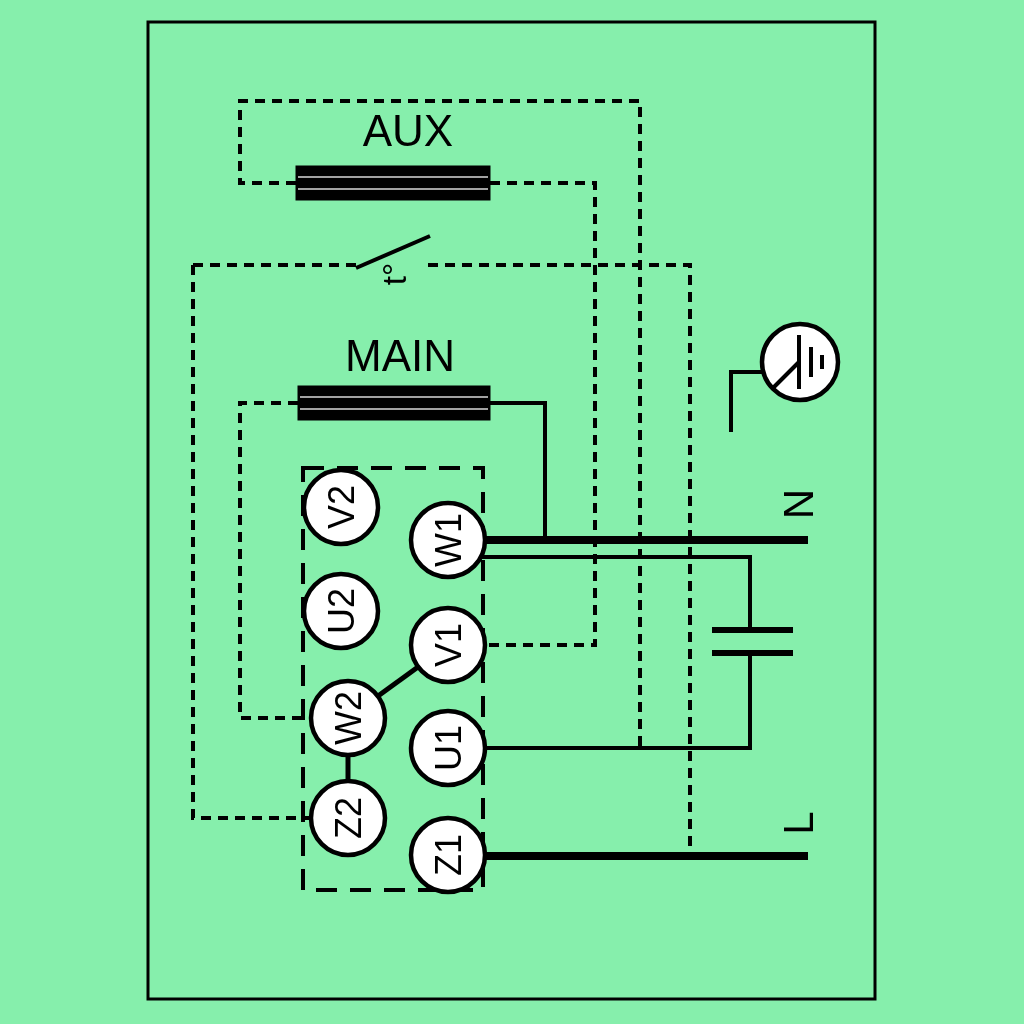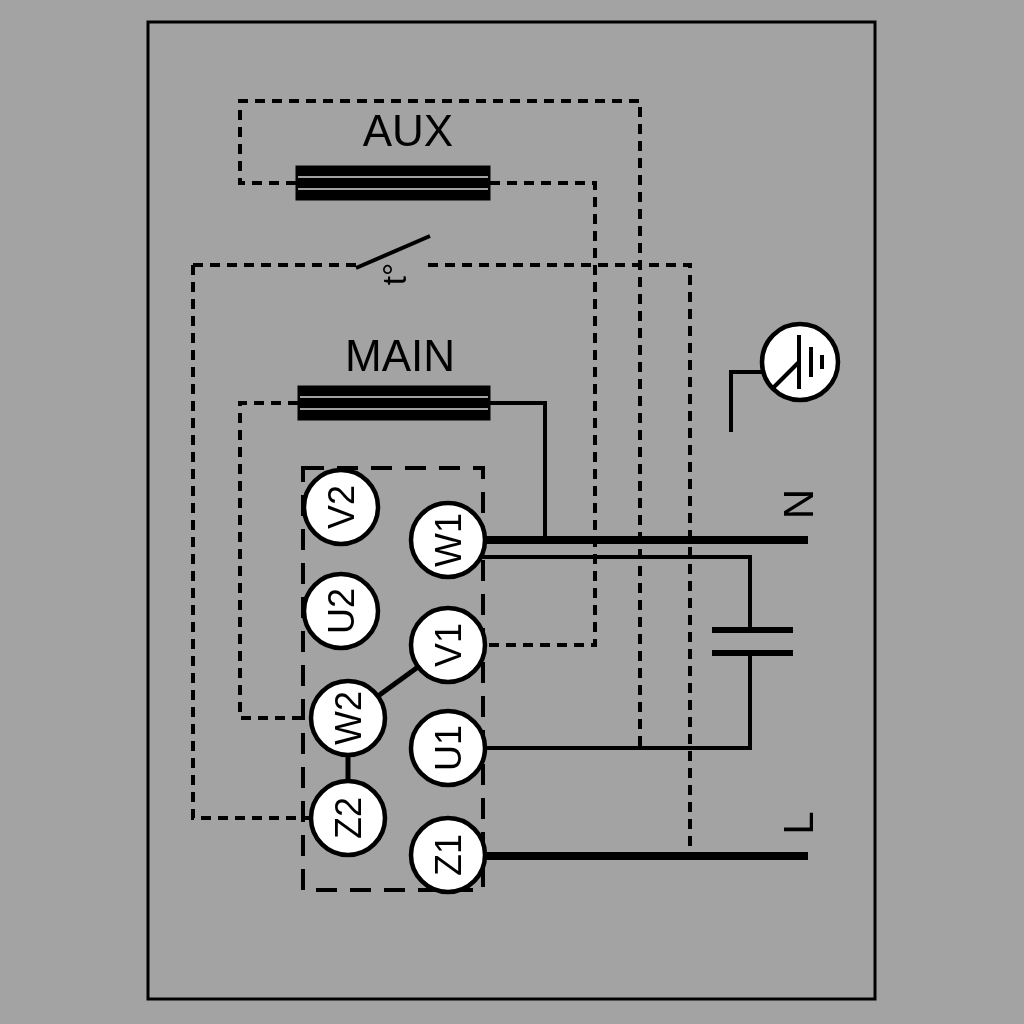--- a/index.html
+++ b/index.html
@@ -4,21 +4,21 @@
 <style>
   html, body {
     margin: 0;
     padding: 0;
     background: #ffffff;
   }
   .stage {
     position: relative;
     width: 1024px;
     height: 1024px;
-    background: #a3a3a3;
+    background: #86efac;
   }
   svg {
     display: block;
   }
   svg text {
     font-family: "Liberation Sans", sans-serif;
     fill: #000000;
   }
   .title-label {
     font-size: 44px;

